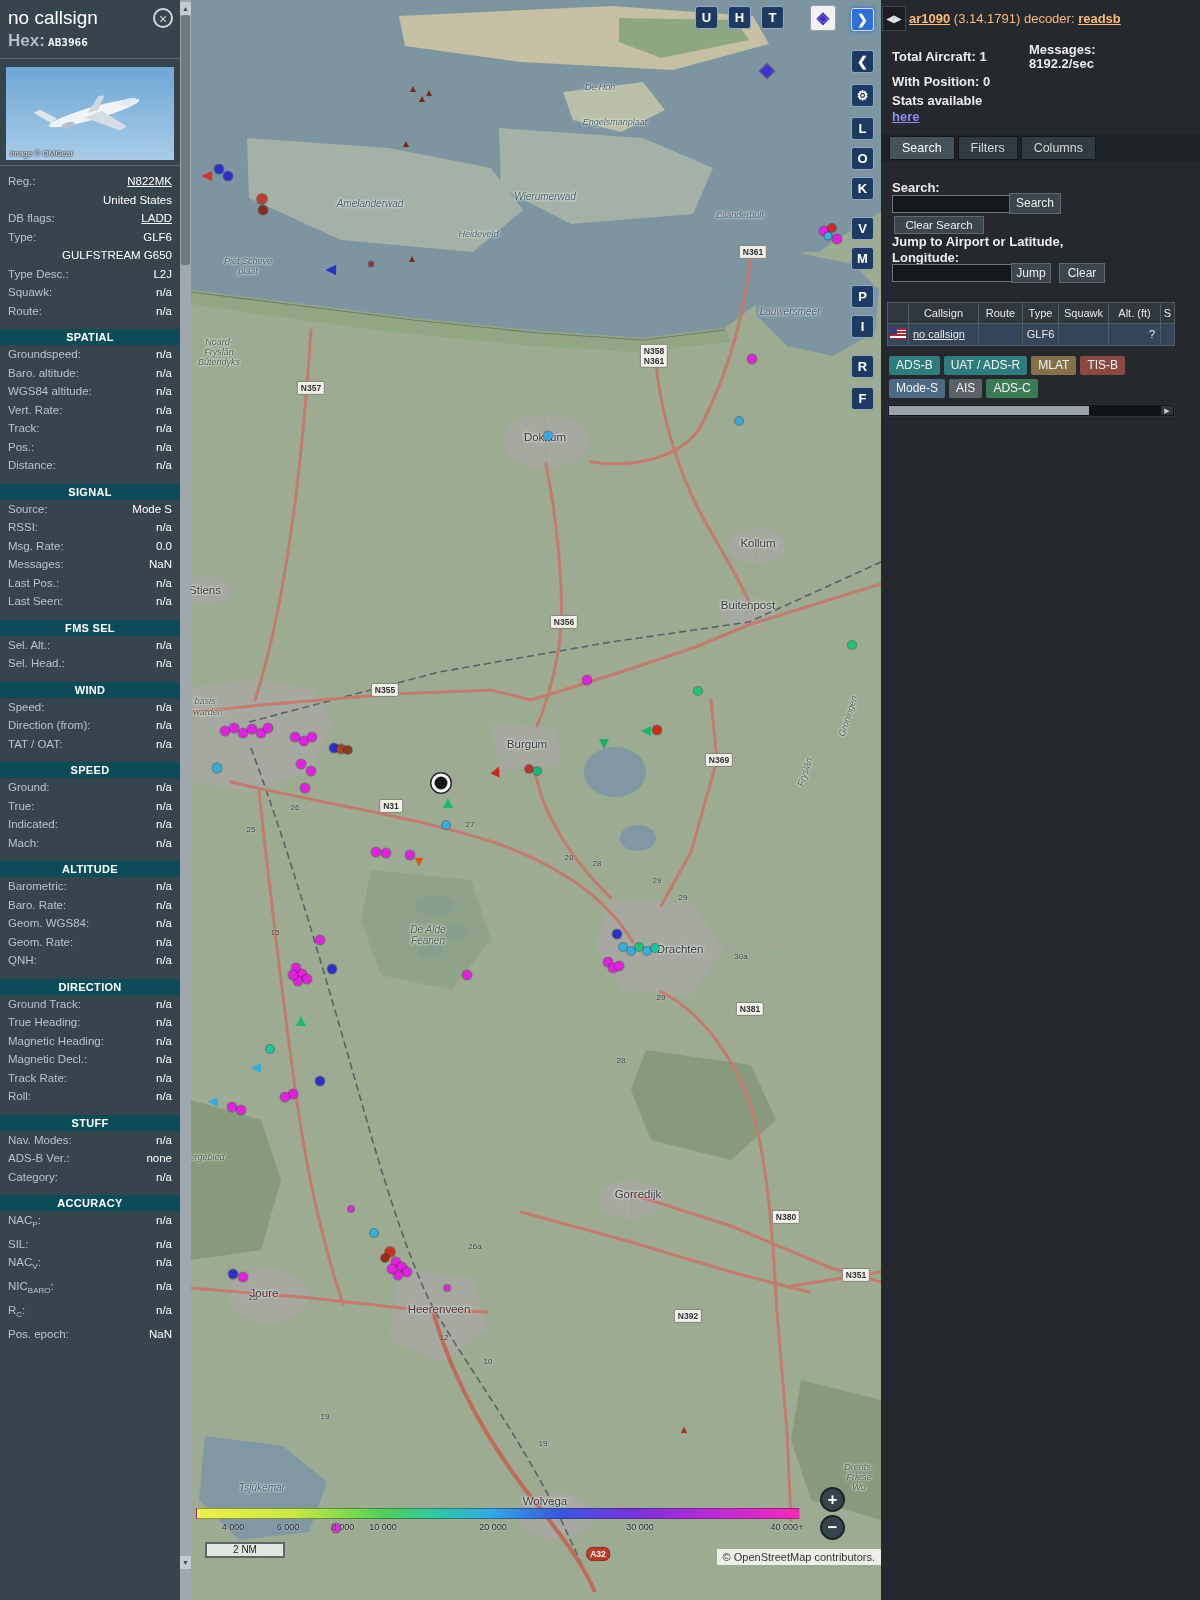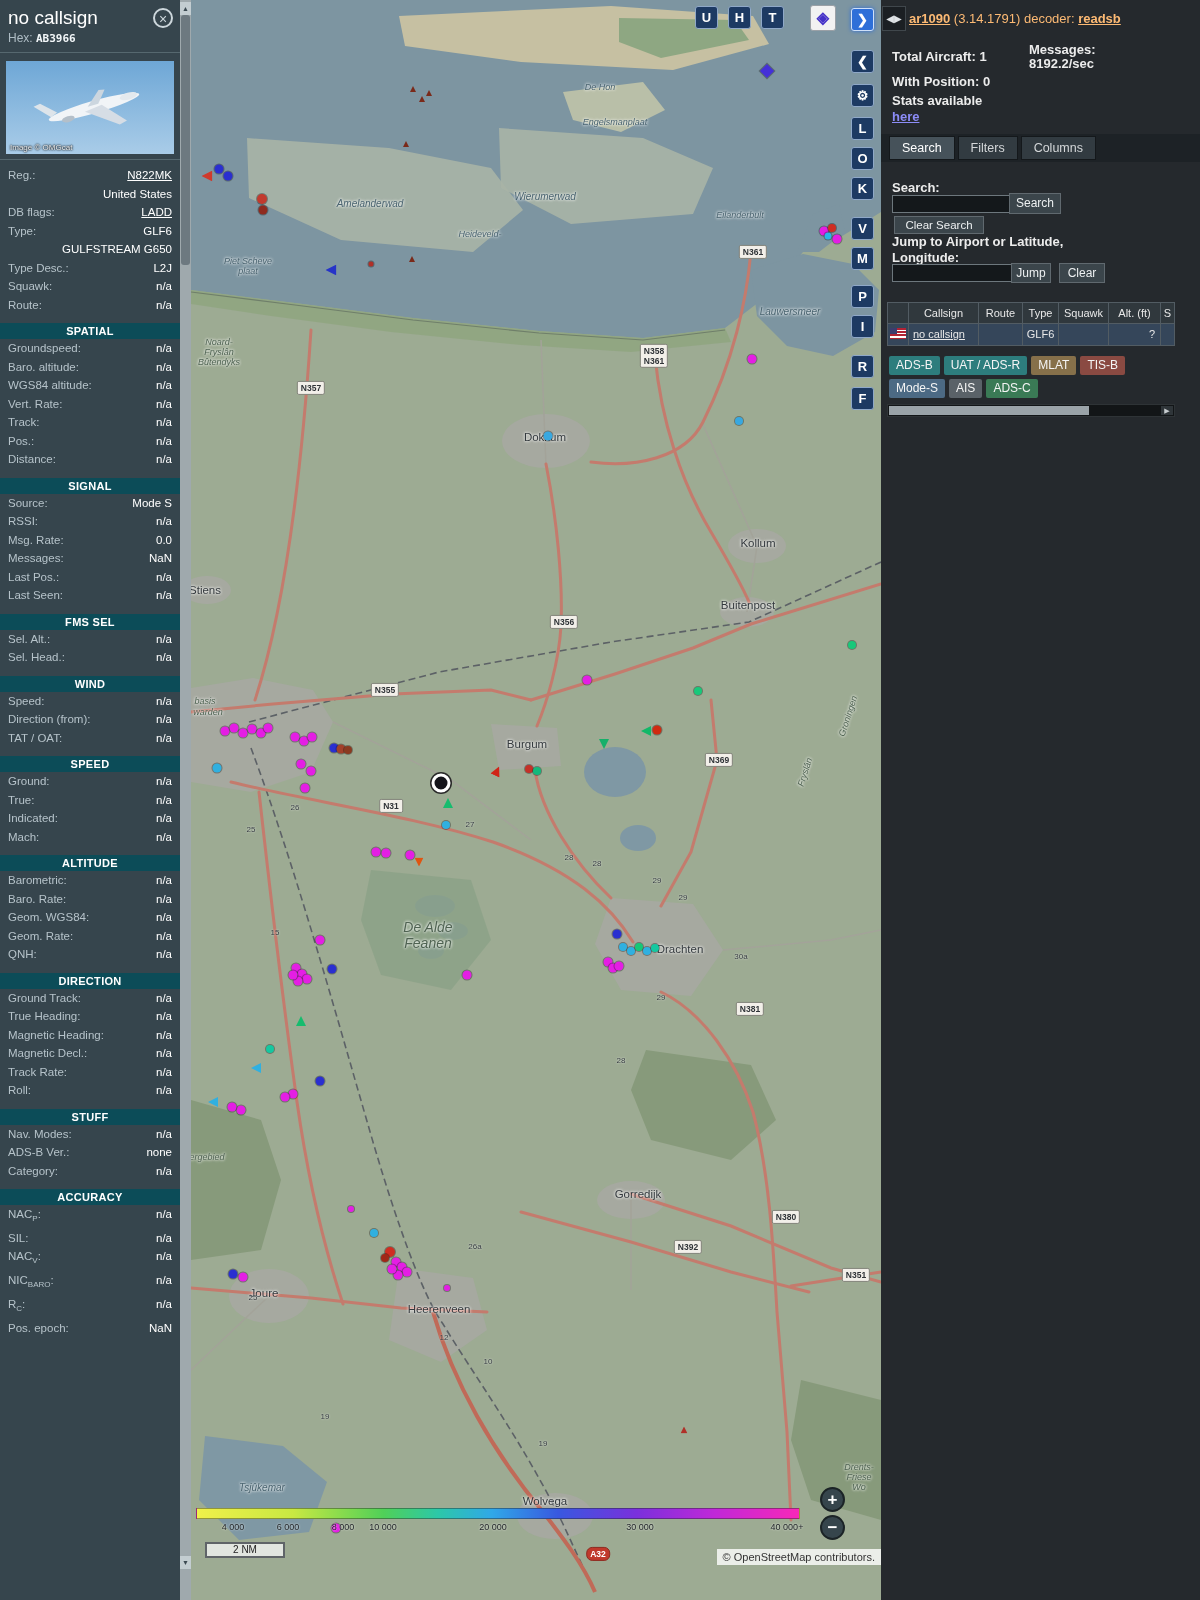--- a/index.html
+++ b/index.html
@@ -5,21 +5,21 @@
   html,body{margin:0;padding:0;}
   body{position:relative;width:1200px;height:1600px;overflow:hidden;background:#1e2327;
        font-family:"Liberation Sans",sans-serif;-webkit-font-smoothing:antialiased;}
   sub{font-size:8px;}
   .link{text-decoration:underline;cursor:pointer;}
 
   
   .left-panel{position:absolute;left:0;top:0;width:180px;height:1600px;background:#36454d;color:#e3eaee;font-size:11.5px;overflow:hidden;}
   .lp-title{font-size:19px;color:#fff;padding:7px 8px 0;}
   .lp-hex{padding:2px 8px 7px;border-bottom:1px solid #56686f;}
-  .hex-l{color:#aebcc4;font-weight:normal;font-size:12px;}
+  .hex-l{color:#aebcc4;font-weight:bold;font-size:17px;}
   .hex-v{color:#f2f6f8;font-family:"DejaVu Sans Mono",monospace;font-size:11px;font-weight:bold;}
   .close-btn{position:absolute;top:8px;right:7px;width:20px;height:20px;border:2px solid #cdd7dc;border-radius:50%;
              color:#cdd7dc;text-align:center;line-height:18px;font-size:14px;box-sizing:border-box;}
   .lp-img{position:relative;margin:8px 6px 5px;height:93px;overflow:hidden;}
   .lp-credit{position:absolute;left:4px;bottom:2px;font-size:8px;color:#eceff1;text-shadow:0 0 2px #000,0 0 2px #000;}
   .lp-divider{border-top:1px solid #56686f;margin:5px 0 6px;}
   .lp-row{display:flex;justify-content:space-between;padding:2px 8px;line-height:14.5px;}
   .lp-row .lbl{color:#b6c3ca;white-space:nowrap;}
   .lp-row .val{color:#fff;text-align:right;margin-left:4px;}
   .lp-sec-h{background:#0c4c58;color:#fff;text-align:center;font-weight:bold;font-size:11px;padding:2px 0;margin-top:9px;letter-spacing:.3px;}
@@ -29,21 +29,21 @@
   .left-scroll{position:absolute;left:180px;top:0;width:11px;height:1600px;background:#9fa9ad;}
   .ls-arrow{position:absolute;left:0;width:11px;height:13px;background:#c3cdd1;color:#3c4a52;font-size:7px;text-align:center;line-height:13px;}
   .ls-thumb{position:absolute;left:1px;width:9px;top:15px;height:250px;background:#6d7980;border-radius:3px;}
 
   
   .map{position:absolute;left:191px;top:0;width:690px;height:1600px;overflow:hidden;background:#9dab93;}
   .map svg.base{position:absolute;left:0;top:0;}
   .place{position:absolute;transform:translate(-50%,-50%);color:#33393d;font-size:11.5px;text-align:center;white-space:pre-line;
          text-shadow:0 0 3px rgba(255,255,255,.85),0 0 3px rgba(255,255,255,.85);pointer-events:none;}
   .place.water{font-style:italic;color:#49636f;font-size:10px;}
-  .place.area{font-style:italic;color:#4f6352;font-size:14px;}
+  .place.area{font-style:italic;color:#4f6352;font-size:10px;}
   .place.small{font-size:9px;}
   .shield{position:absolute;transform:translate(-50%,-50%);background:#f2efe9;border:1px solid #82837a;border-radius:2px;
           color:#2f3337;font-size:8.5px;font-weight:bold;padding:1px 3px;line-height:1.2;text-align:center;white-space:pre-line;}
   .shield.mw{background:#c0392b;color:#fff;border-color:#8e2a20;border-radius:6px;}
   .tnum{position:absolute;transform:translate(-50%,-50%);font-size:8px;color:#383e43;text-shadow:0 0 2px rgba(255,255,255,.8);}
   .marker{position:absolute;transform:translate(-50%,-50%);}
   .m-c{border-radius:50%;box-shadow:0 0 0 1px rgba(20,20,20,.35);}
   .m-t{clip-path:polygon(50% 0,100% 100%,0 100%);}
   .m-ring{border:3px solid #fff;background:#14141a;border-radius:50%;box-shadow:0 0 0 1.5px #2a2a2a;box-sizing:content-box;}
   .map-btn{position:absolute;width:23px;height:23px;background:#1d3a63;border:1px solid #8fa8c8;color:#fff;font-weight:bold;
@@ -459,21 +459,21 @@
       <div class="shield" style="left: 562px; top: 252px;">N361</div>
       <div class="shield" style="left: 463px; top: 356px;">N358
 N361</div>
       <div class="shield" style="left: 120px; top: 388px;">N357</div>
       <div class="shield" style="left: 373px; top: 622px;">N356</div>
       <div class="shield" style="left: 194px; top: 690px;">N355</div>
       <div class="shield" style="left: 200px; top: 806px;">N31</div>
       <div class="shield" style="left: 528px; top: 760px;">N369</div>
       <div class="shield" style="left: 559px; top: 1009px;">N381</div>
       <div class="shield" style="left: 595px; top: 1217px;">N380</div>
-      <div class="shield" style="left: 497px; top: 1247px; text-align: right;">N392</div>
+      <div class="shield" style="left: 497px; top: 1316px; text-align: right;">N392</div>
       <div class="shield" style="left: 665px; top: 1275px;">N351</div>
       <div class="shield mw" style="left: 407px; top: 1554px;">A32</div>
     </div>
   <div id="tnums">
       <div class="tnum" style="left: 60px; top: 829px;">25</div>
       <div class="tnum" style="left: 104px; top: 807px;">26</div>
       <div class="tnum" style="left: 279px; top: 824px;">27</div>
       <div class="tnum" style="left: 378px; top: 857px;">28</div>
       <div class="tnum" style="left: 406px; top: 863px;">28</div>
       <div class="tnum" style="left: 466px; top: 880px;">29</div>

